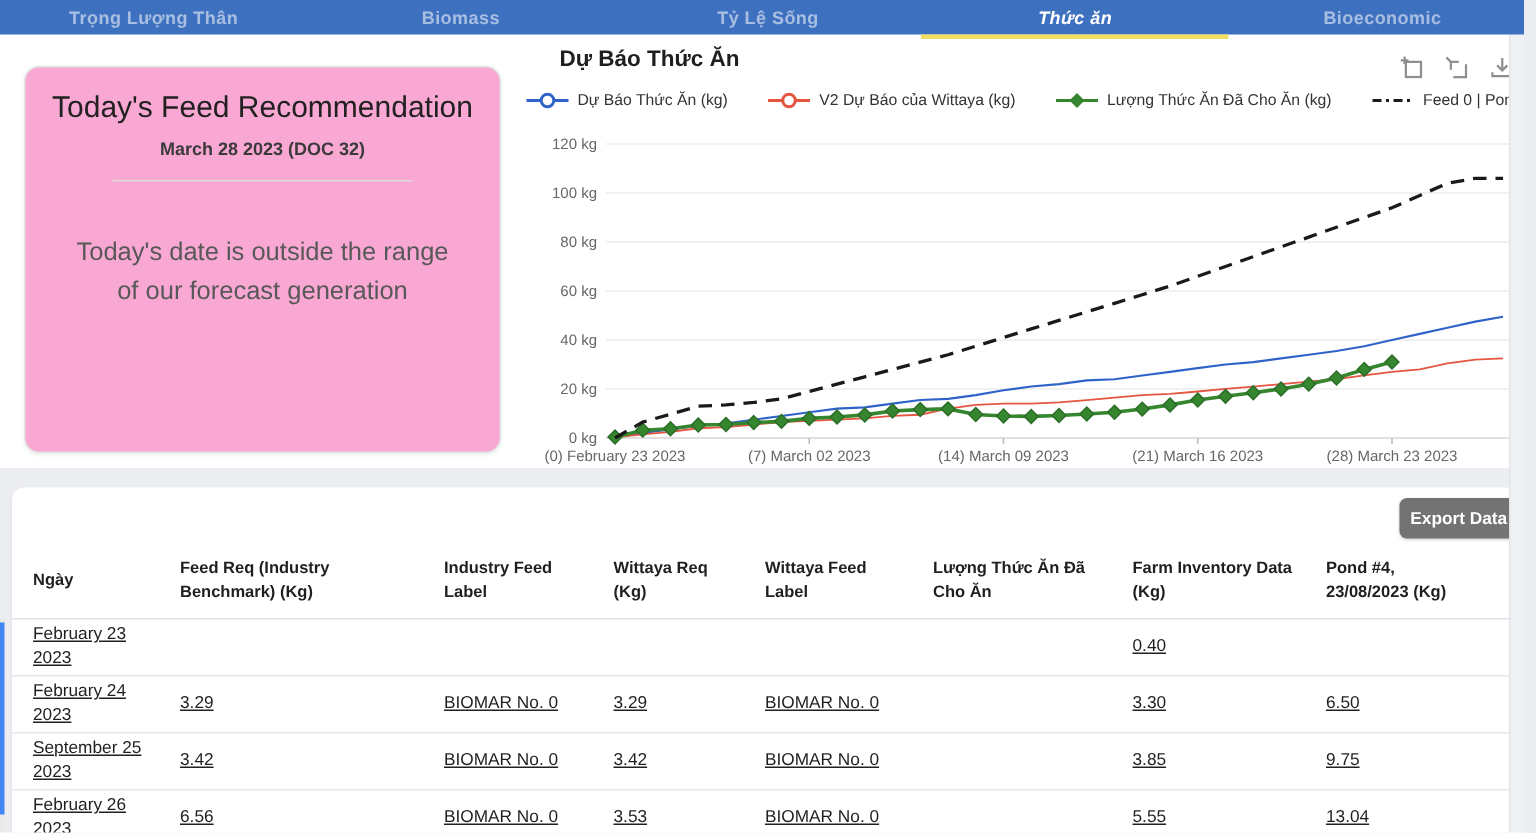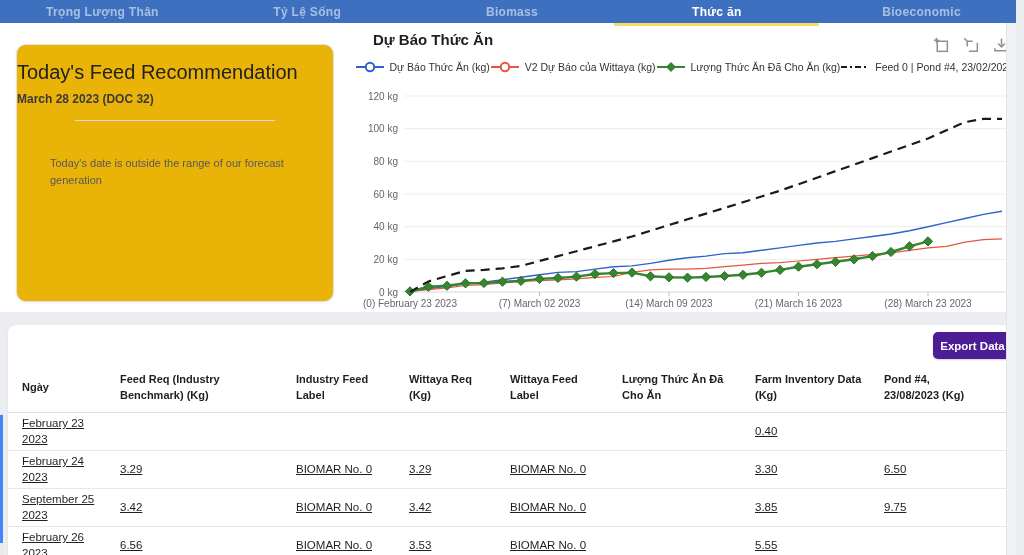--- a/index.html
+++ b/index.html
@@ -4,47 +4,47 @@
 <style>
   * { box-sizing: border-box; margin: 0; padding: 0; }
   html,body { width:1024px; height:555px; overflow:hidden; }
   body { font-family:"Liberation Sans","DejaVu Sans",sans-serif; background:#ecedf0; position:relative; color:#212121; }
   .page { position:absolute; inset:0; width:1016px; height:555px; overflow:hidden; }
 
   
   .nav { position:absolute; left:0; top:0; width:1024px; height:23px; background:#3d70bf; display:flex; z-index:5; }
   .nav .tab { flex:1 1 0; position:relative; display:flex; align-items:center; justify-content:center;
               font-size:12px; font-weight:bold; letter-spacing:.3px; color:rgba(255,255,255,.55); cursor:pointer; }
-  .nav .tab.active { color:#ffffff; }
+  .nav .tab.active { color:#ffffff;font-style:italic; }
   .nav .tab.active::after { content:""; position:absolute; left:0; right:0; bottom:-3px; height:3px; background:#f2de60; }
 
   
   .top-section { position:absolute; left:0; top:23px; width:1024px; height:289px; background:#ffffff; }
 
-  .reco-card { position:absolute; left:16px; top:21px; width:318px; height:258px; background:#eab308;
-               border:1px solid #e2e2e2; border-radius:10px; box-shadow:0 1px 3px rgba(0,0,0,.07); }
+  .reco-card { position:absolute; left:16px; top:21px; width:318px; height:258px; background:#f9a8d4;
+               border:1px solid #e2e2e2; border-radius:10px; box-shadow:0 1px 3px rgba(0,0,0,.07); text-align:center; }
   .reco-title { margin-top:16px; font-size:20px; font-weight:500; color:#212121; }
   .reco-subtitle { margin-top:8px; font-size:12px; font-weight:bold; color:#3a3a3a; }
   .reco-divider { margin:14px auto 0 auto; width:200px; height:0; border-top:1px solid #dcdcdc; }
-  .reco-message { margin:34px auto 16px auto; width:250px; font-size:11px; line-height:1.5; color:#585858; }
+  .reco-message { margin:34px auto 16px auto; width:250px; font-size:17px; line-height:1.5; color:#585858; }
 
   .chart-title { position:absolute; left:373px; top:8px; font-size:15px; font-weight:bold; color:#1f1f1f; }
   .chart-toolbar { position:absolute; right:14px; top:14px; display:flex; gap:13px; }
   .chart-toolbar .tool { width:17px; height:17px; cursor:pointer; }
   .chart-toolbar svg { display:block; }
 
-  .chart-legend { position:absolute; left:350px; top:38px; width:664px; display:flex; justify-content:flex-end; }
+  .chart-legend { position:absolute; left:350px; top:38px; width:664px; display:flex; justify-content:flex-start; gap:26px; }
   .legend-item { display:flex; align-items:center; gap:5px; font-size:10.5px; color:#333; cursor:pointer; white-space:nowrap; }
 
   .chart-svg { position:absolute; left:350px; top:57px; }
 
   
   .table-card { position:absolute; left:8px; top:325px; width:1006px; height:245px; background:#fff;
                 border-radius:8px 8px 0 0; box-shadow:0 1px 3px rgba(0,0,0,.06); overflow:hidden; }
-  .export-btn { position:absolute; right:2px; top:7px; width:79px; height:27px; background:#4c1d95; color:#fff;
+  .export-btn { position:absolute; right:2px; top:7px; width:79px; height:27px; background:#737373; color:#fff;
                 border:none; border-radius:5px; font-size:11.5px; font-weight:bold; font-family:inherit;
                 cursor:pointer; box-shadow:0 1px 2px rgba(0,0,0,.18); }
   .tgrid { display:grid; grid-template-columns:98px 176px 113px 101px 112px 133px 129px auto;
            padding-left:14px; padding-right:16px; align-items:center; }
   .table-header { margin-top:38px; min-height:50px; border-bottom:1px solid #dcdfe3; }
   .table-header .hcell { font-size:11px; font-weight:bold; line-height:1.4; color:#1f1f1f; padding-right:14px; }
   .table-row { min-height:34px; border-bottom:1px solid #e6e8ea;text-decoration:underline; }
   .table-row .cell { font-size:11.5px; line-height:1.35; color:#1f1f1f; padding:3px 14px 3px 0; }
 
   
@@ -56,24 +56,24 @@
 </head>
 <body>
 
 <div class="page">
 
   <div class="nav" id="nav">
       <div class="tab">
         <span>Trọng Lượng Thân</span>
       </div>
       <div class="tab">
+        <span>Biomass</span>
+      </div>
+      <div class="tab">
         <span>Tỷ Lệ Sống</span>
-      </div>
-      <div class="tab">
-        <span>Biomass</span>
       </div>
       <div class="tab active">
         <span>Thức ăn</span>
       </div>
       <div class="tab">
         <span>Bioeconomic</span>
       </div>
     </div>
 
   <div class="top-section">
@@ -240,20 +240,21 @@
           <div class="cell">9.75</div>
         </div>
         <div class="tgrid table-row">
           <div class="cell">February 26 2023</div>
           <div class="cell">6.56</div>
           <div class="cell">BIOMAR No. 0</div>
           <div class="cell">3.53</div>
           <div class="cell">BIOMAR No. 0</div>
           <div class="cell"></div>
           <div class="cell">5.55</div>
+          <div class="cell">13.04</div>
         </div>
       </div>
   </div>
 
   <div class="left-scroll-track">
     <div class="left-scroll-thumb"></div>
   </div>
   <div class="right-gutter"></div>
 
 </div>

